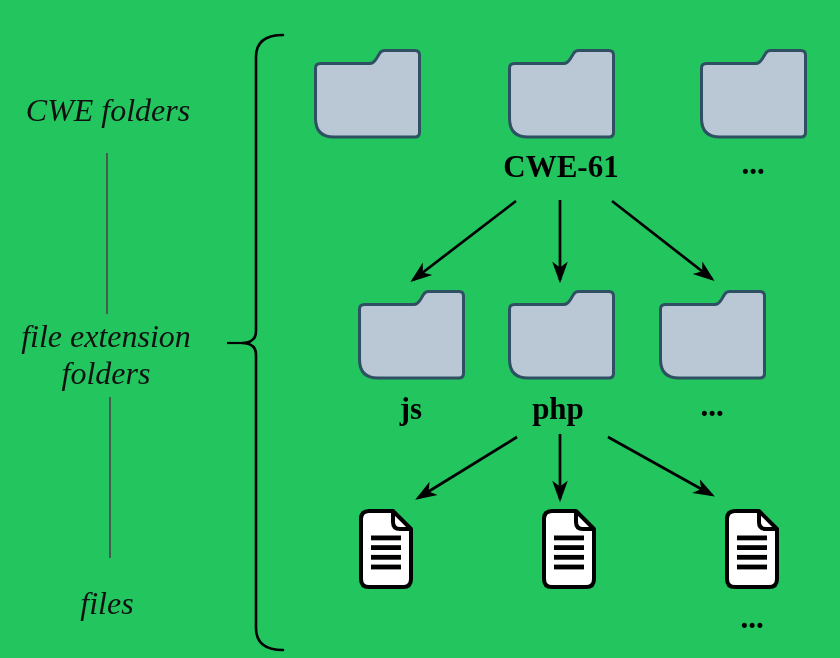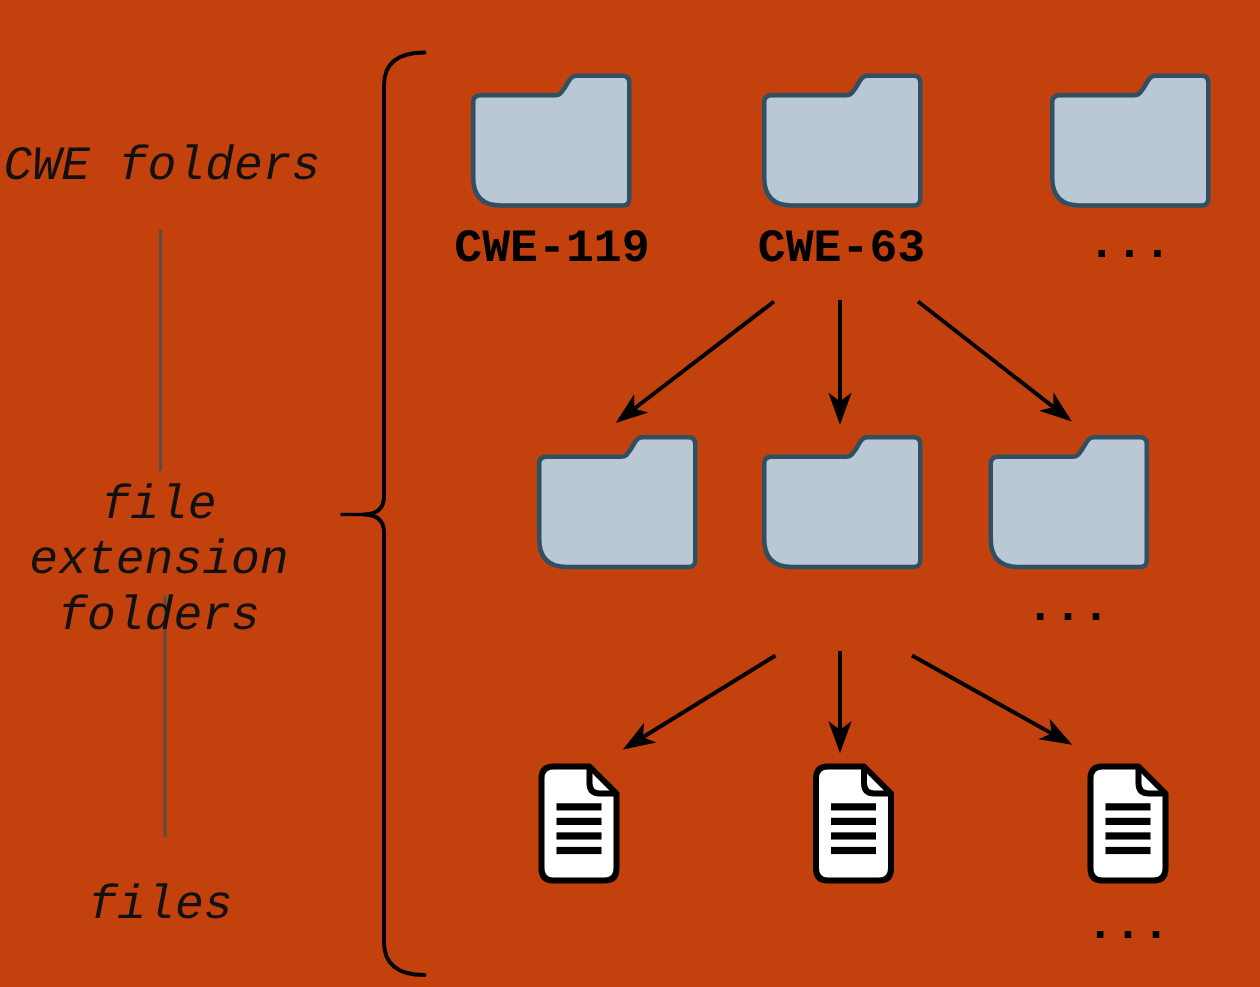--- a/index.html
+++ b/index.html
@@ -1,20 +1,20 @@
 <!DOCTYPE html>
 <html style="--folder-fill: #b9c8d4; --folder-border: #2f5063; --ink: #000000; --side-line: #4d4d4d;"><head>
 <meta charset="utf-8">
 <style>
   html,body{margin:0;padding:0;background:#ffffff;}
   #canvas{
     position:relative;
     width:840px;height:658px;
-    background:#c2410c;
-    font-family:Liberation Mono, monospace;
+    background:#22c55e;
+    font-family:Liberation Serif, serif;
     overflow:hidden;
   }
   #wires{position:absolute;left:0;top:0;}
   .brace{stroke:var(--ink,#000);stroke-width:2.6;fill:none;stroke-linecap:round;}
   .tick{stroke:var(--ink,#000);stroke-width:2.2;}
   .sideline{stroke:var(--side-line,#4d4d4d);stroke-width:1.8;}
   .wire{stroke:var(--ink,#000);stroke-width:2.7;fill:none;}
   .node{position:absolute;}
   .folder-shape{fill:var(--folder-fill,#b9c8d4);stroke:var(--folder-border,#2f5063);stroke-width:3;stroke-linejoin:round;}
   .file-shape{fill:#ffffff;stroke:var(--ink,#000);stroke-width:4;stroke-linejoin:round;}
@@ -73,39 +73,40 @@
   <div class="node" style="left:506px;top:46px;">
     <svg width="111" height="95" viewBox="0 0 111 95">
       <path class="folder-shape" d="M8.5,17.5 L58,17.5 C61.5,17.5 62.5,15.5 64.5,12.5 L67.5,7.5 C68.8,5.4 70,4.5 72.5,4.5 L103,4.5 Q107.5,4.5 107.5,9 L107.5,86.5 Q107.5,91 103,91 L22,91 Q3.5,91 3.5,72.5 L3.5,22 Q3.5,17.5 8.5,17.5 Z"></path>
     </svg>
   </div>
   <div class="node" style="left:698px;top:46px;">
     <svg width="111" height="95" viewBox="0 0 111 95">
       <path class="folder-shape" d="M8.5,17.5 L58,17.5 C61.5,17.5 62.5,15.5 64.5,12.5 L67.5,7.5 C68.8,5.4 70,4.5 72.5,4.5 L103,4.5 Q107.5,4.5 107.5,9 L107.5,86.5 Q107.5,91 103,91 L22,91 Q3.5,91 3.5,72.5 L3.5,22 Q3.5,17.5 8.5,17.5 Z"></path>
     </svg>
   </div>
-  <div class="nlabel" style="left:268px;top:150px;">CWE-119</div>
-  <div class="nlabel" style="left:461px;top:150px;">CWE-63</div>
+  <div class="nlabel" style="left:461px;top:150px;">CWE-61</div>
   <div class="nlabel" style="left:653px;top:147px;">...</div>
 
   <div class="node" style="left:356px;top:287px;">
     <svg width="111" height="95" viewBox="0 0 111 95">
       <path class="folder-shape" d="M8.5,17.5 L58,17.5 C61.5,17.5 62.5,15.5 64.5,12.5 L67.5,7.5 C68.8,5.4 70,4.5 72.5,4.5 L103,4.5 Q107.5,4.5 107.5,9 L107.5,86.5 Q107.5,91 103,91 L22,91 Q3.5,91 3.5,72.5 L3.5,22 Q3.5,17.5 8.5,17.5 Z"></path>
     </svg>
   </div>
   <div class="node" style="left:506px;top:287px;">
     <svg width="111" height="95" viewBox="0 0 111 95">
       <path class="folder-shape" d="M8.5,17.5 L58,17.5 C61.5,17.5 62.5,15.5 64.5,12.5 L67.5,7.5 C68.8,5.4 70,4.5 72.5,4.5 L103,4.5 Q107.5,4.5 107.5,9 L107.5,86.5 Q107.5,91 103,91 L22,91 Q3.5,91 3.5,72.5 L3.5,22 Q3.5,17.5 8.5,17.5 Z"></path>
     </svg>
   </div>
   <div class="node" style="left:657px;top:287px;">
     <svg width="111" height="95" viewBox="0 0 111 95">
       <path class="folder-shape" d="M8.5,17.5 L58,17.5 C61.5,17.5 62.5,15.5 64.5,12.5 L67.5,7.5 C68.8,5.4 70,4.5 72.5,4.5 L103,4.5 Q107.5,4.5 107.5,9 L107.5,86.5 Q107.5,91 103,91 L22,91 Q3.5,91 3.5,72.5 L3.5,22 Q3.5,17.5 8.5,17.5 Z"></path>
     </svg>
   </div>
+  <div class="nlabel" style="left:311px;top:392px;">js</div>
+  <div class="nlabel" style="left:458px;top:392px;">php</div>
   <div class="nlabel" style="left:612px;top:389px;">...</div>
 
   <div class="node" style="left:357px;top:507px;">
     <svg width="58" height="84" viewBox="0 0 58 84">
       <path class="file-shape" d="M12,4 L36,4 L54,22 L54,72 Q54,80 46,80 L12,80 Q4,80 4,72 L4,12 Q4,4 12,4 Z"></path>
       <path class="file-fold" d="M36,4 L36,15 Q36,22 43,22 L54,22"></path>
       <rect class="file-bar" x="14" y="28.5" width="30" height="4.8"></rect>
       <rect class="file-bar" x="14" y="38.2" width="30" height="4.8"></rect>
       <rect class="file-bar" x="14" y="47.9" width="30" height="4.8"></rect>
       <rect class="file-bar" x="14" y="57.6" width="30" height="4.8"></rect>

